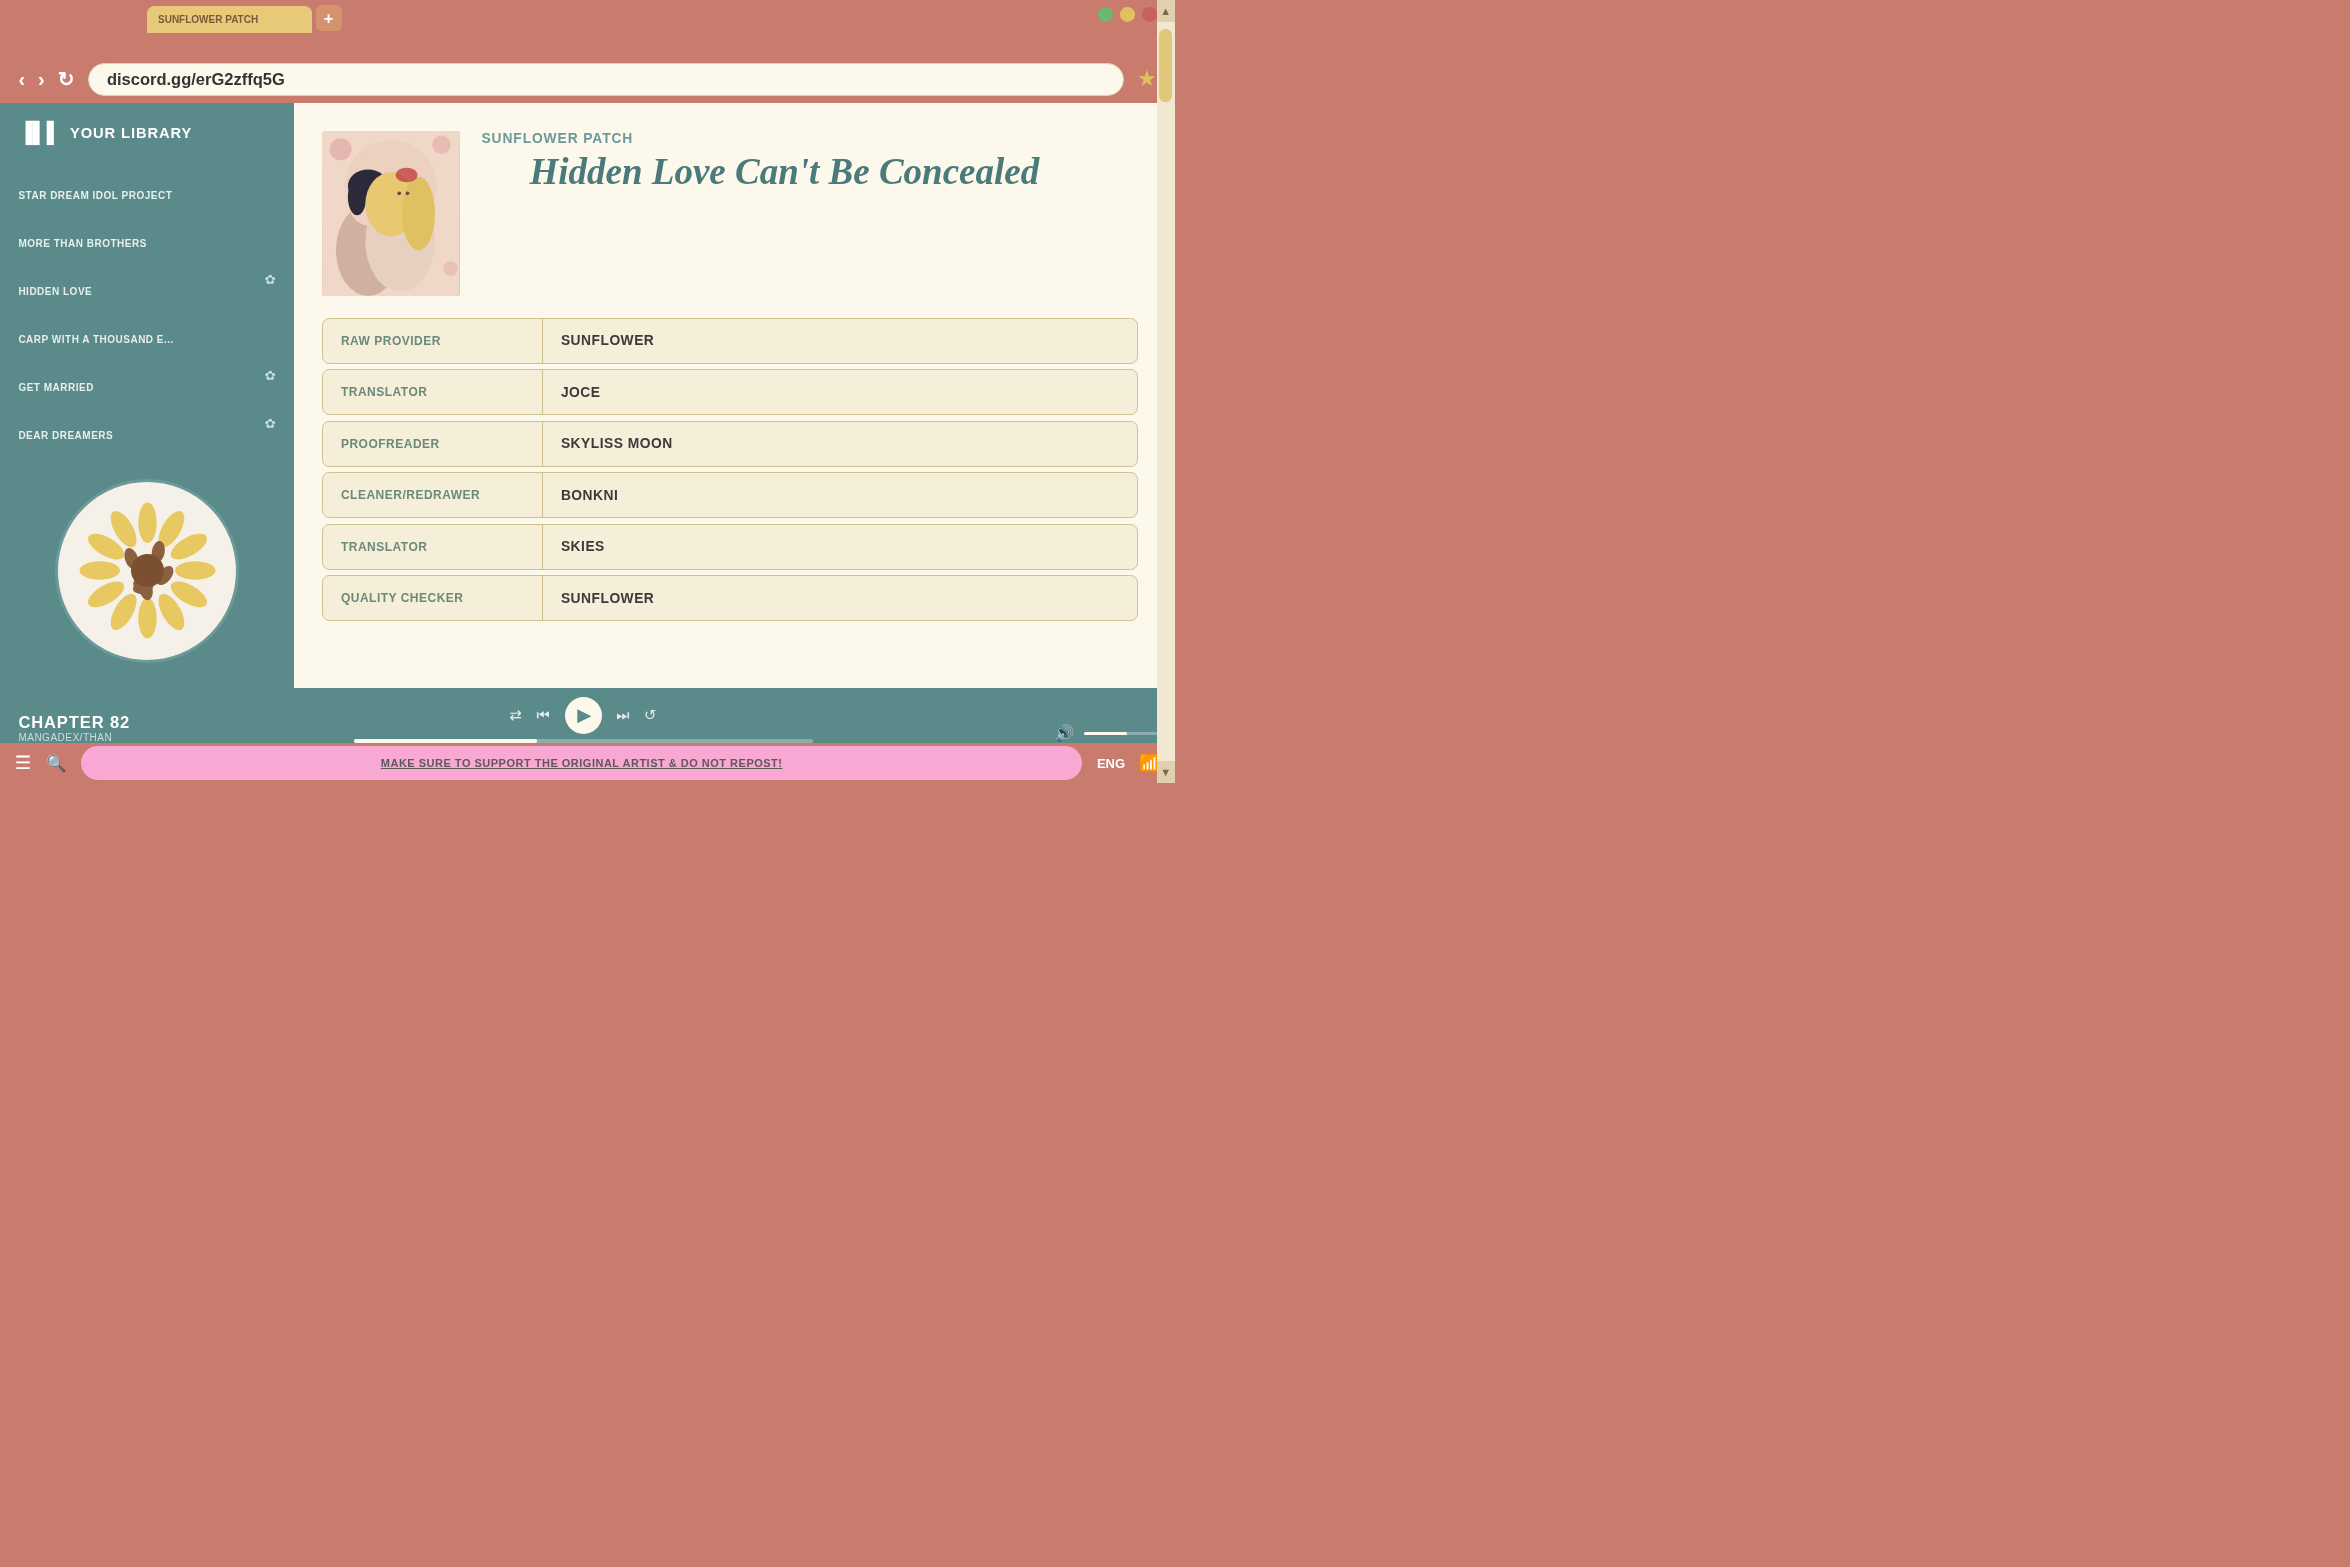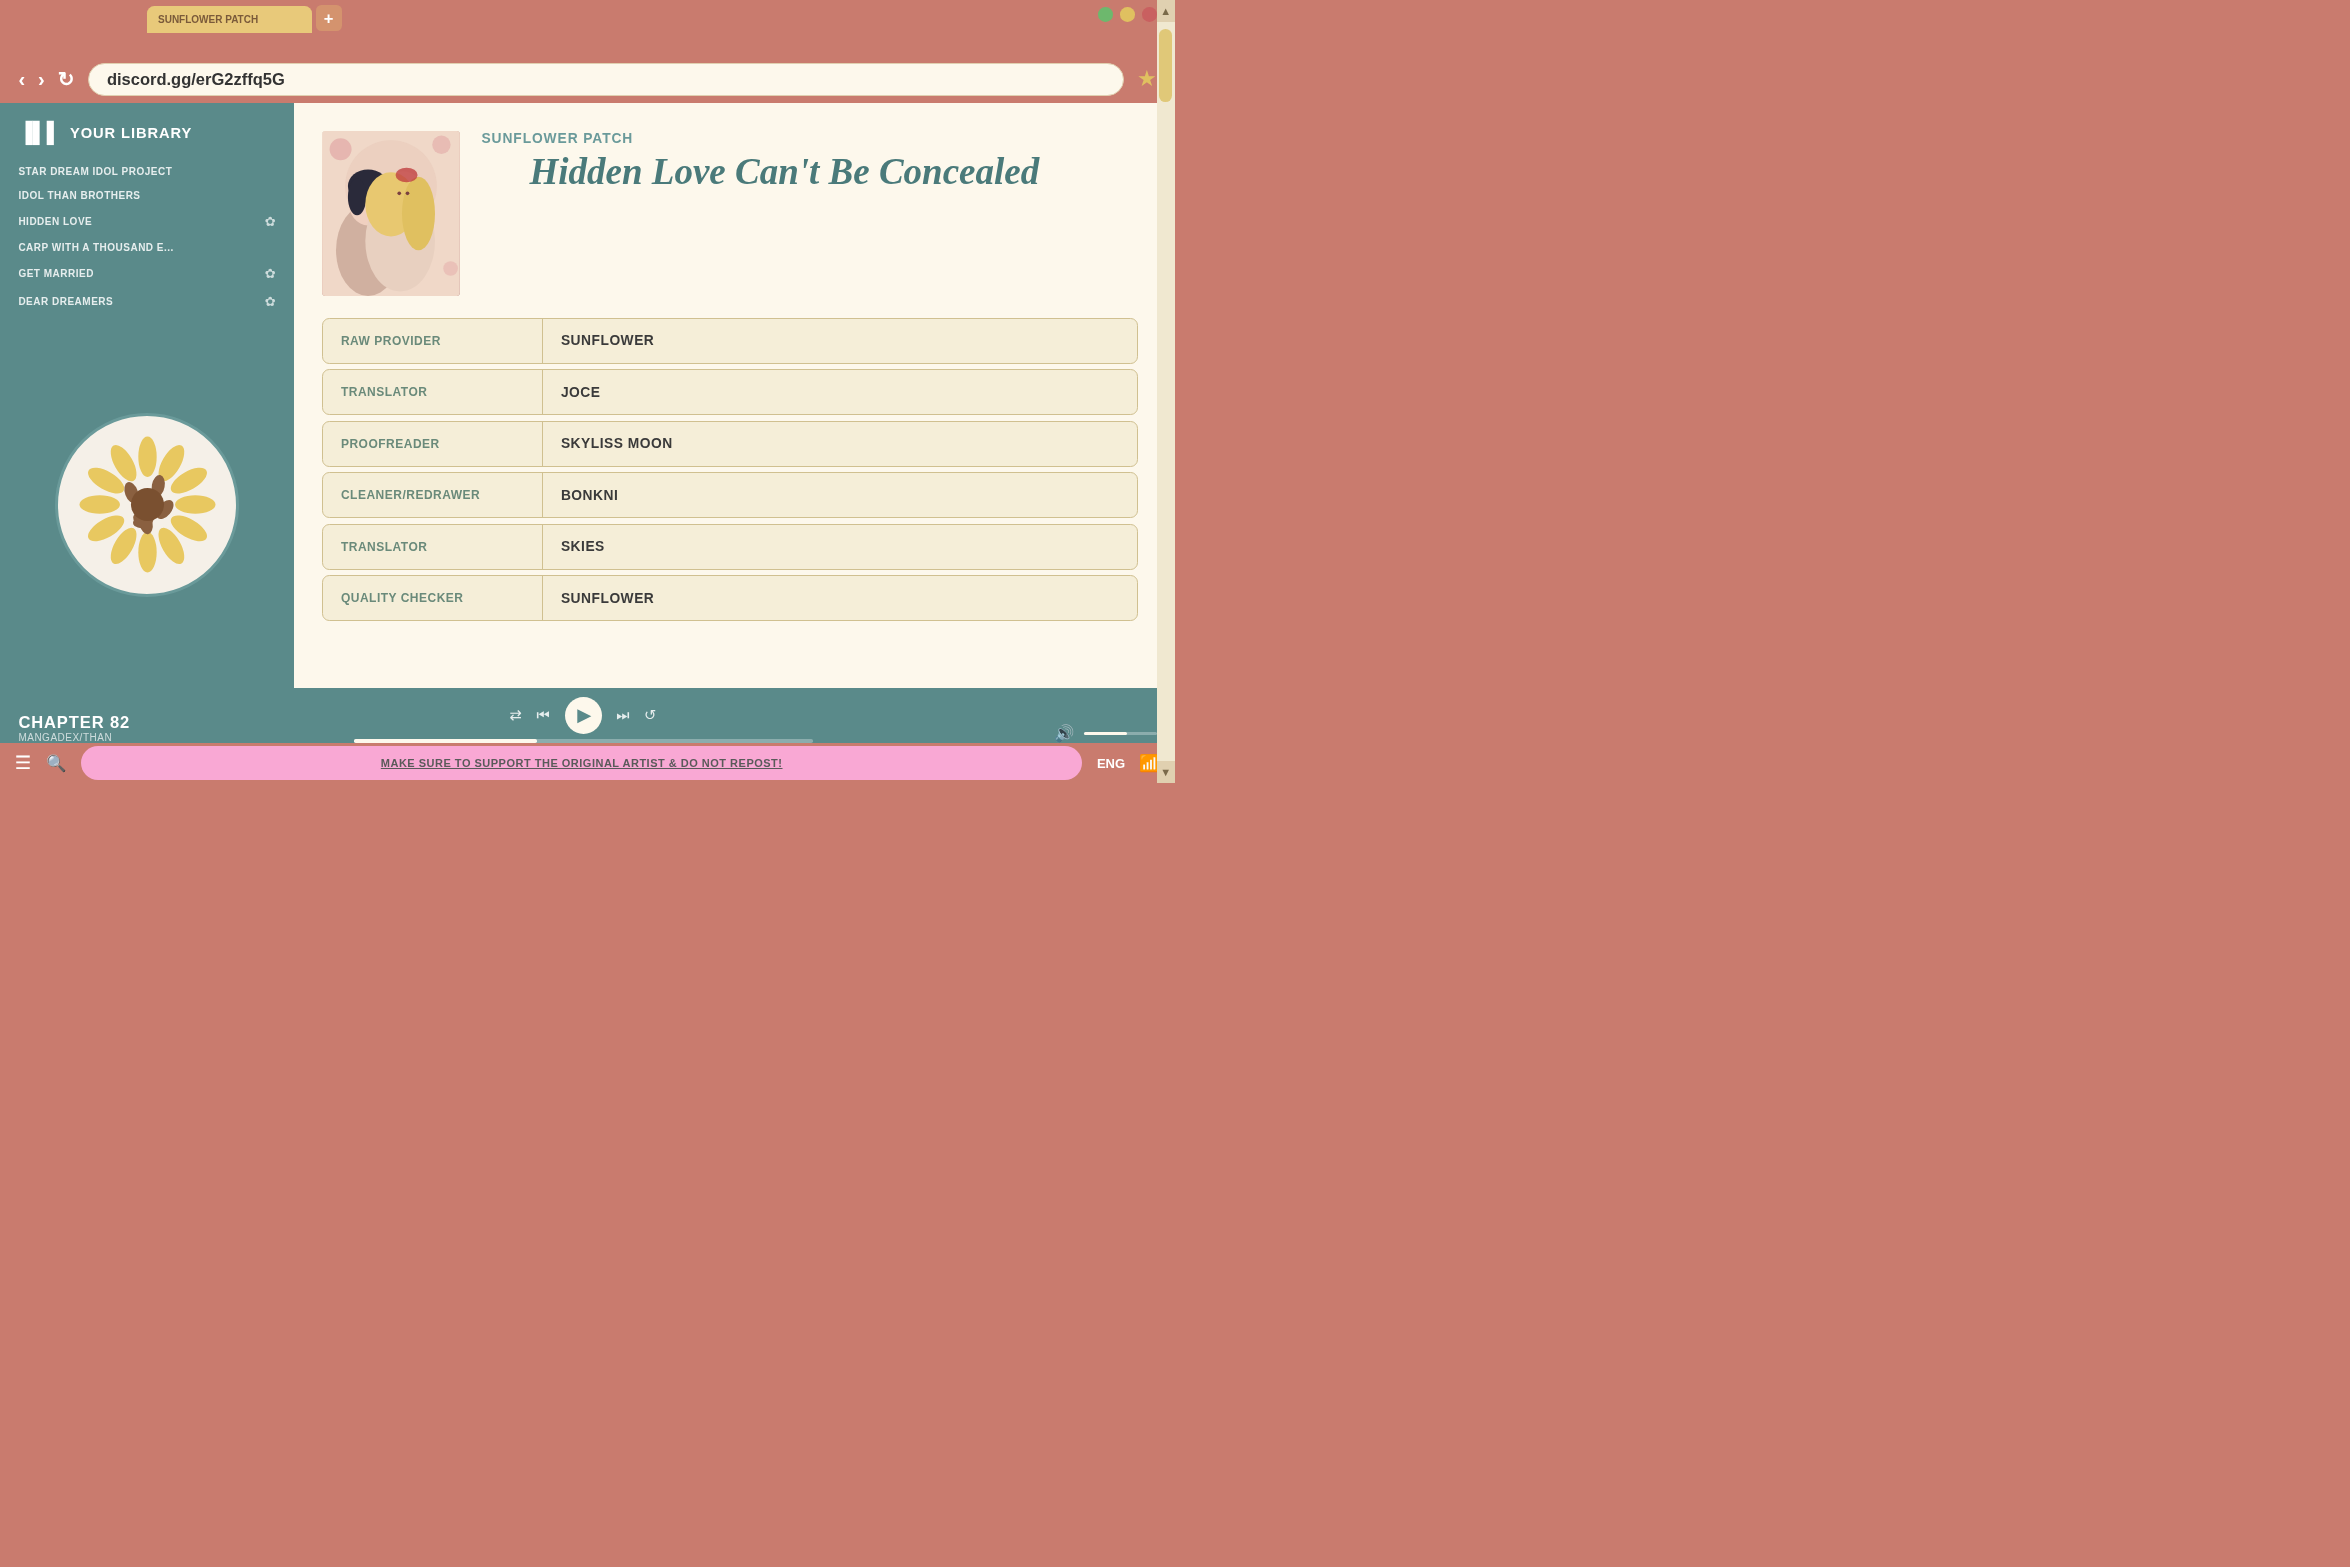--- a/index.html
+++ b/index.html
@@ -154,20 +154,21 @@
       align-items: center;
       justify-content: space-between;
       padding: 3.7px 0;
       cursor: pointer;
     }
     .sidebar-item-text {
       font-size: 10px;
       font-weight: bold;
       color: rgba(255,255,255,0.85);
       letter-spacing: 0.5px;
+      margin-top: 24px;
     }
     .sidebar-item-icon {
       color: rgba(255,255,255,0.7);
       font-size: 13px;
     }
     .sunflower-container {
       flex: 1;
       display: flex;
       align-items: center;
       justify-content: center;
@@ -478,21 +479,21 @@
   <div class="sidebar">
     <div class="sidebar-header">
       <span class="sidebar-icon">▐▌▌</span>
       <span class="sidebar-title">YOUR LIBRARY</span>
     </div>
     <div class="sidebar-list">
       <div class="sidebar-item">
         <span class="sidebar-item-text">STAR DREAM IDOL PROJECT</span>
       </div>
       <div class="sidebar-item">
-        <span class="sidebar-item-text">IDOL THAN BROTHERS</span>
+        <span class="sidebar-item-text">MORE THAN BROTHERS</span>
       </div>
       <div class="sidebar-item">
         <span class="sidebar-item-text">HIDDEN LOVE</span>
         <span class="sidebar-item-icon">✿</span>
       </div>
       <div class="sidebar-item">
         <span class="sidebar-item-text">CARP WITH A THOUSAND E...</span>
       </div>
       <div class="sidebar-item">
         <span class="sidebar-item-text">GET MARRIED</span>

